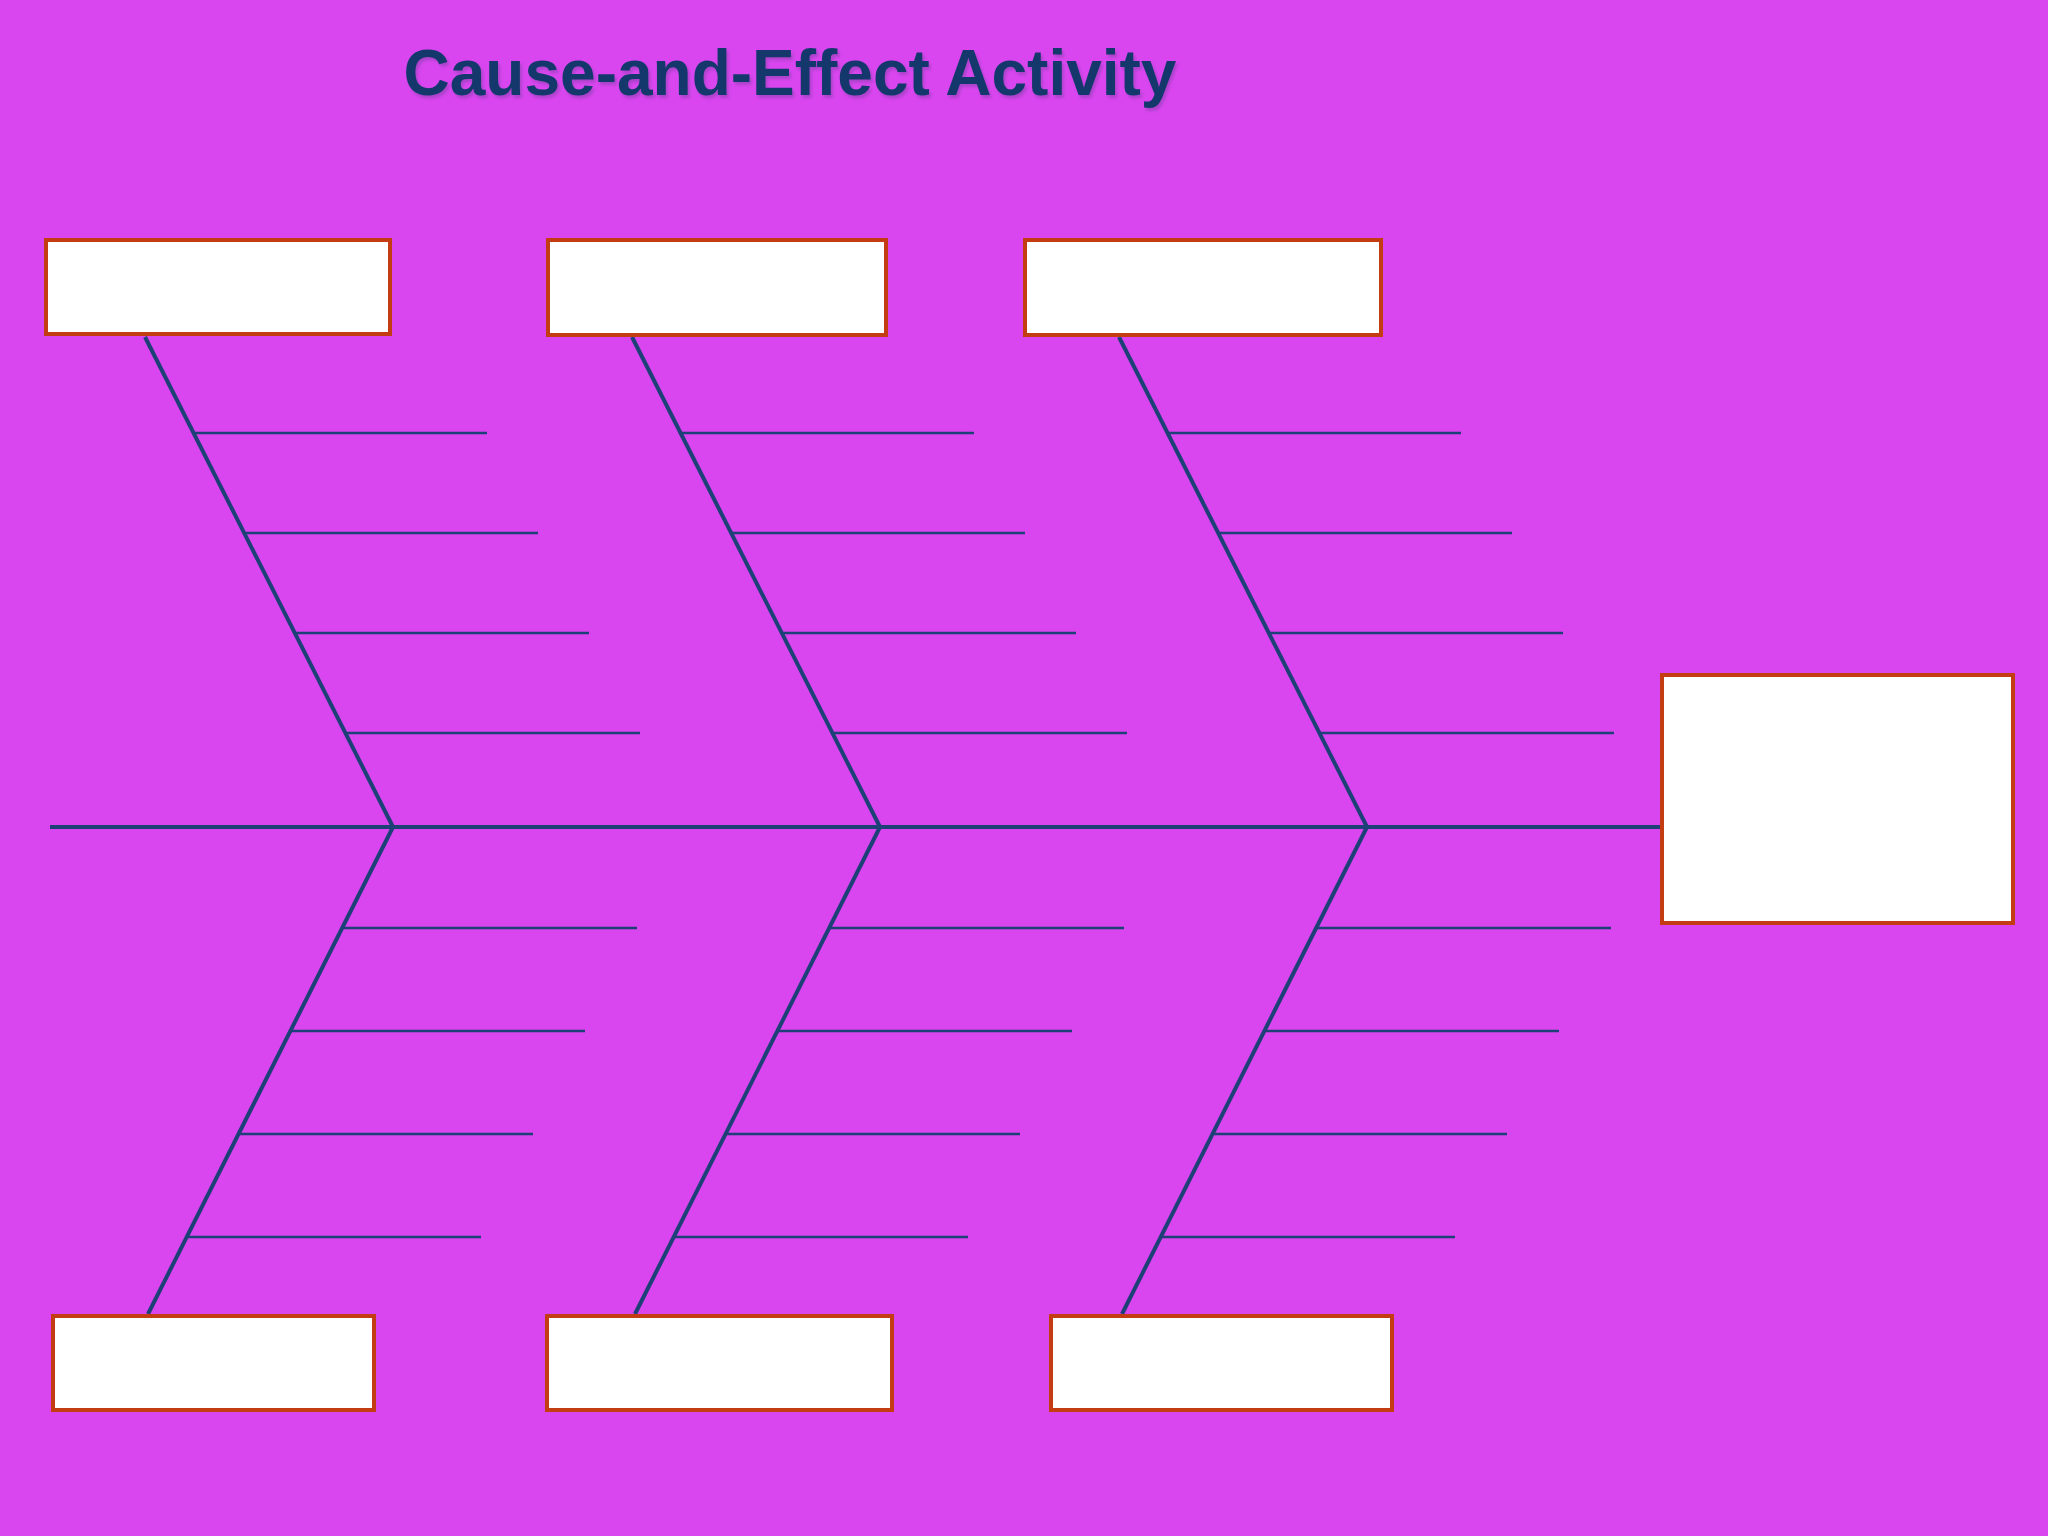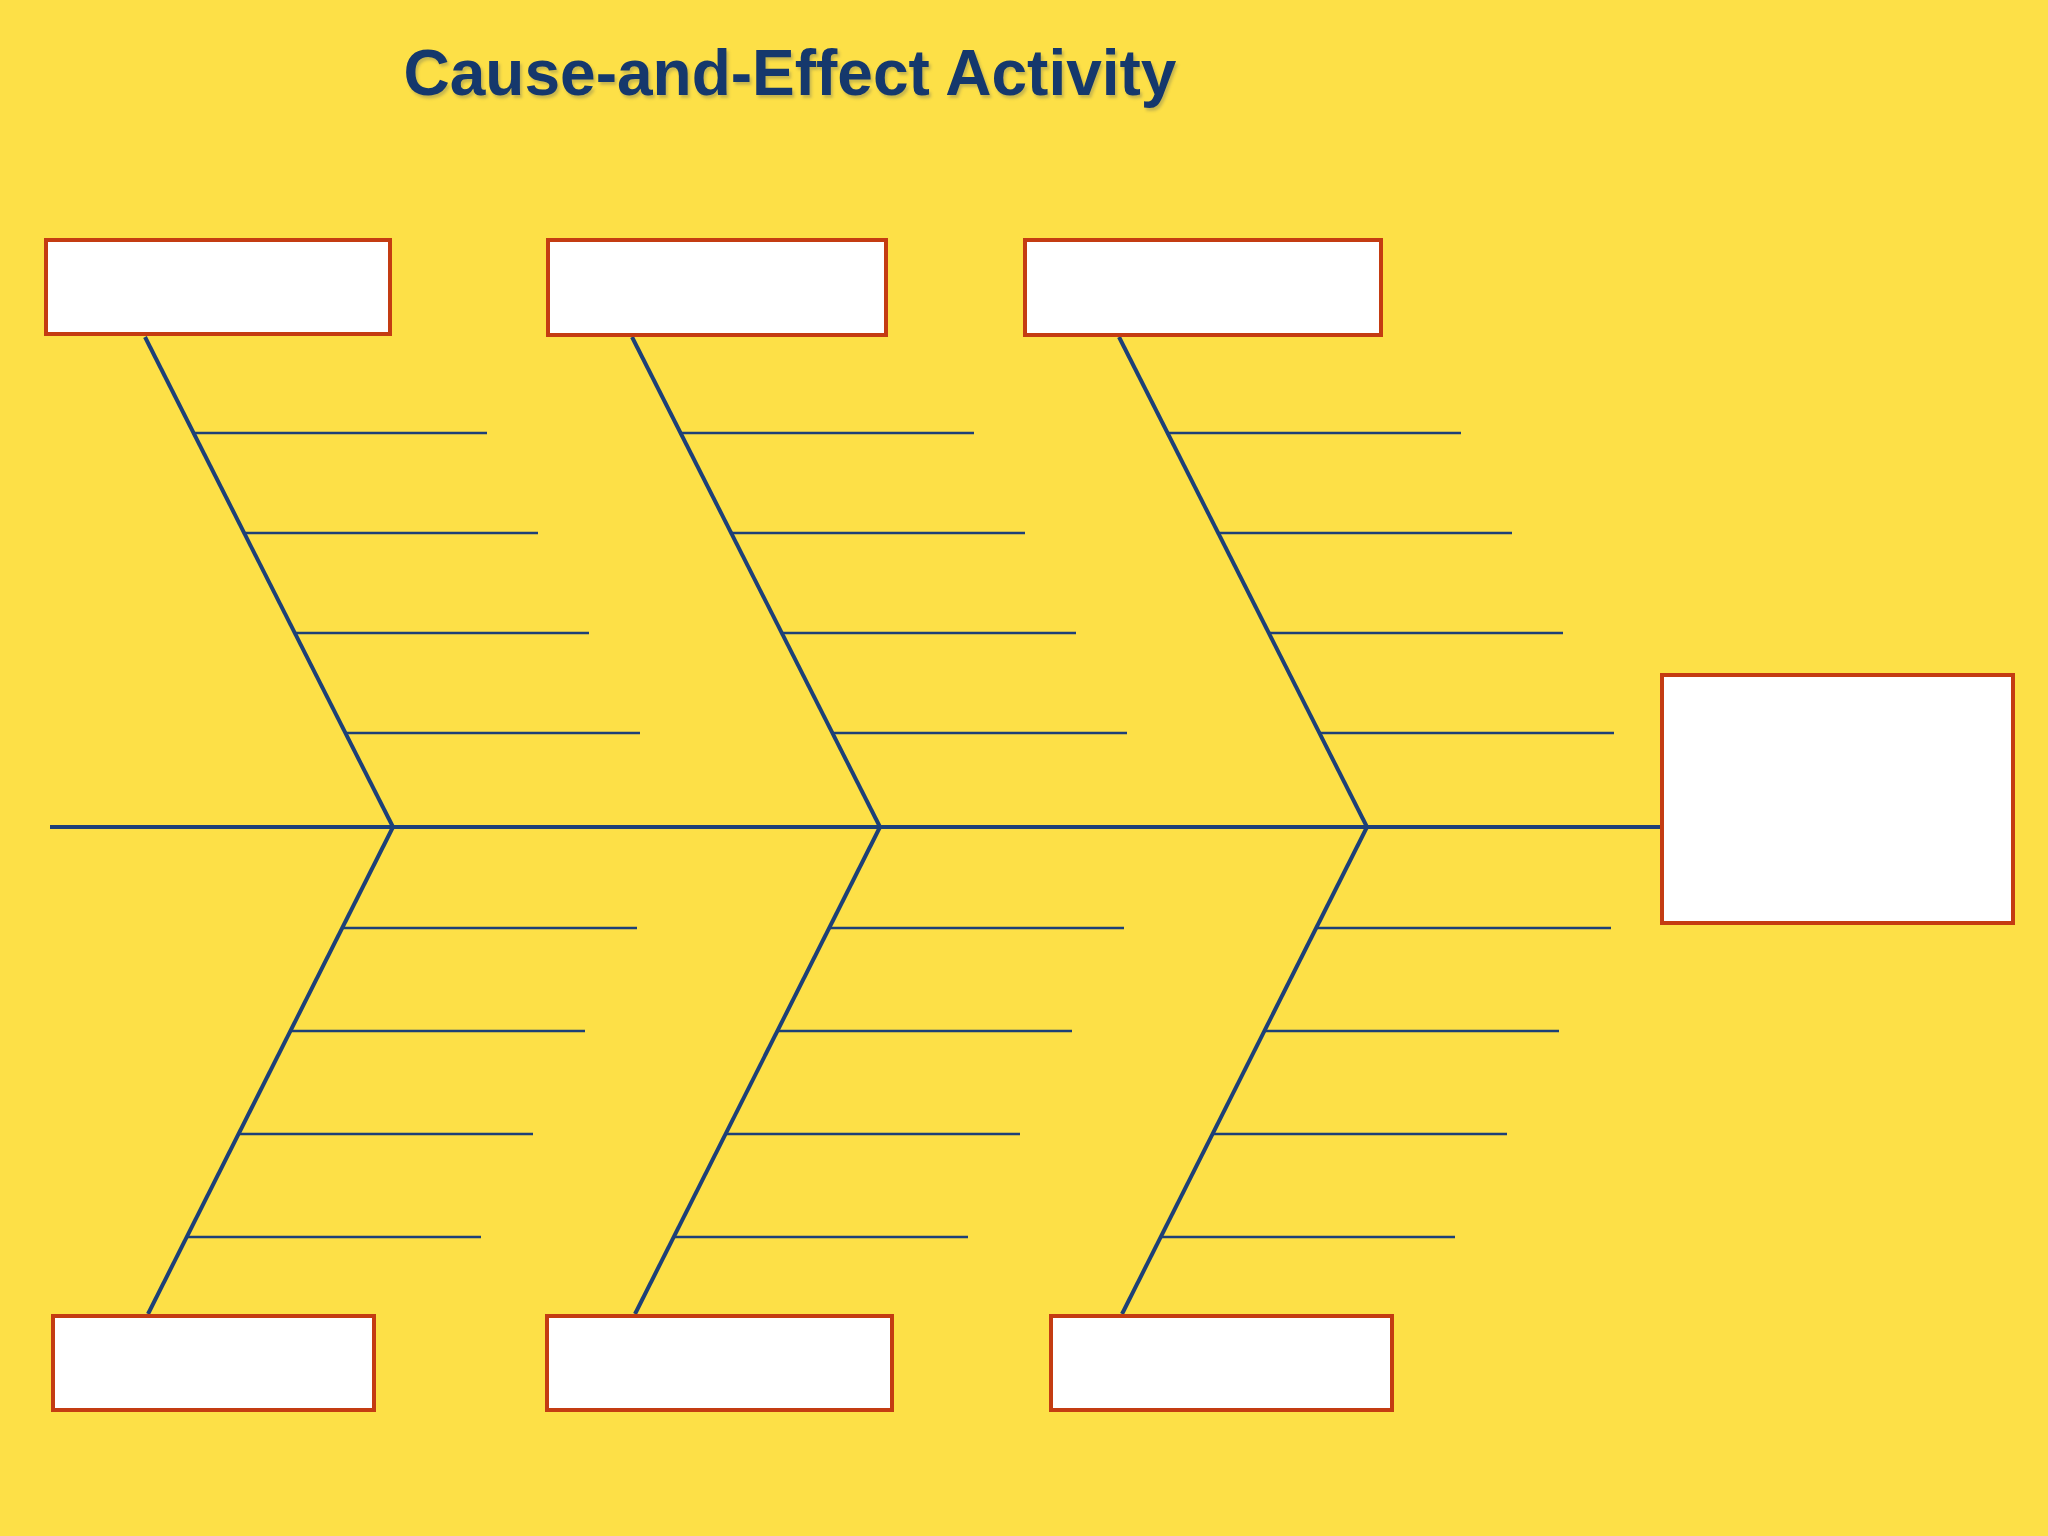--- a/index.html
+++ b/index.html
@@ -5,21 +5,21 @@
   html, body {
     margin: 0;
     padding: 0;
     background: #ffffff;
     font-family: "Liberation Sans", "DejaVu Sans", sans-serif;
   }
   .stage {
     position: relative;
     width: 2048px;
     height: 1536px;
-    background: #fde047;
+    background: #d946ef;
     overflow: hidden;
   }
   .title {
     position: absolute;
     left: 0;
     top: 36px;
     width: 1580px;            
     text-align: center;
     font-size: 64px;
     font-weight: bold;

